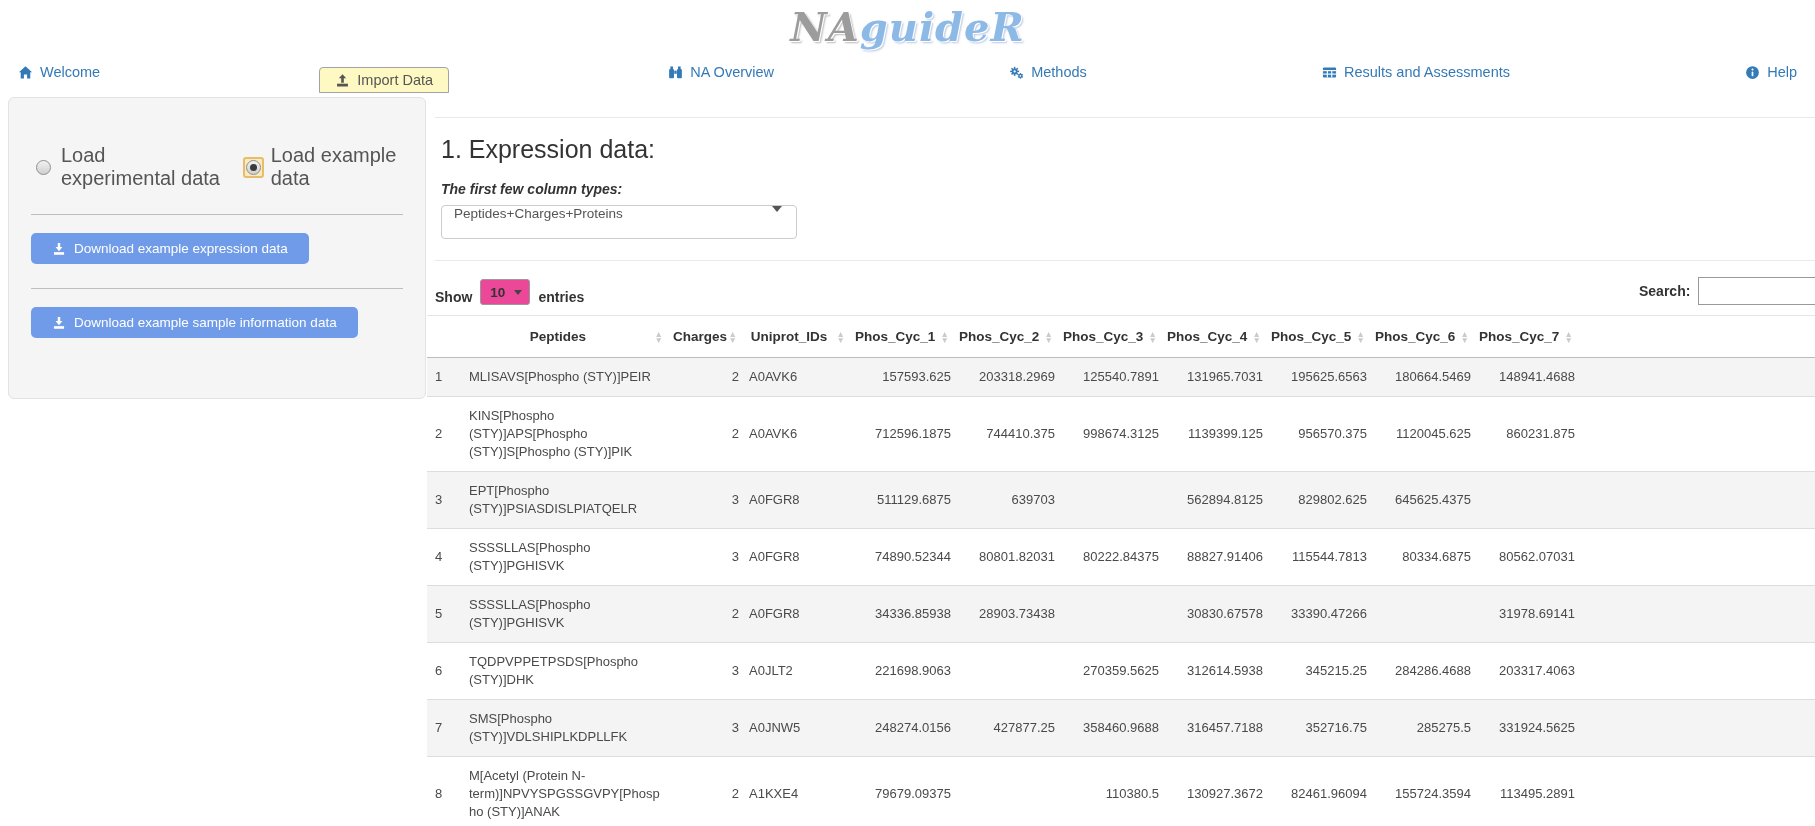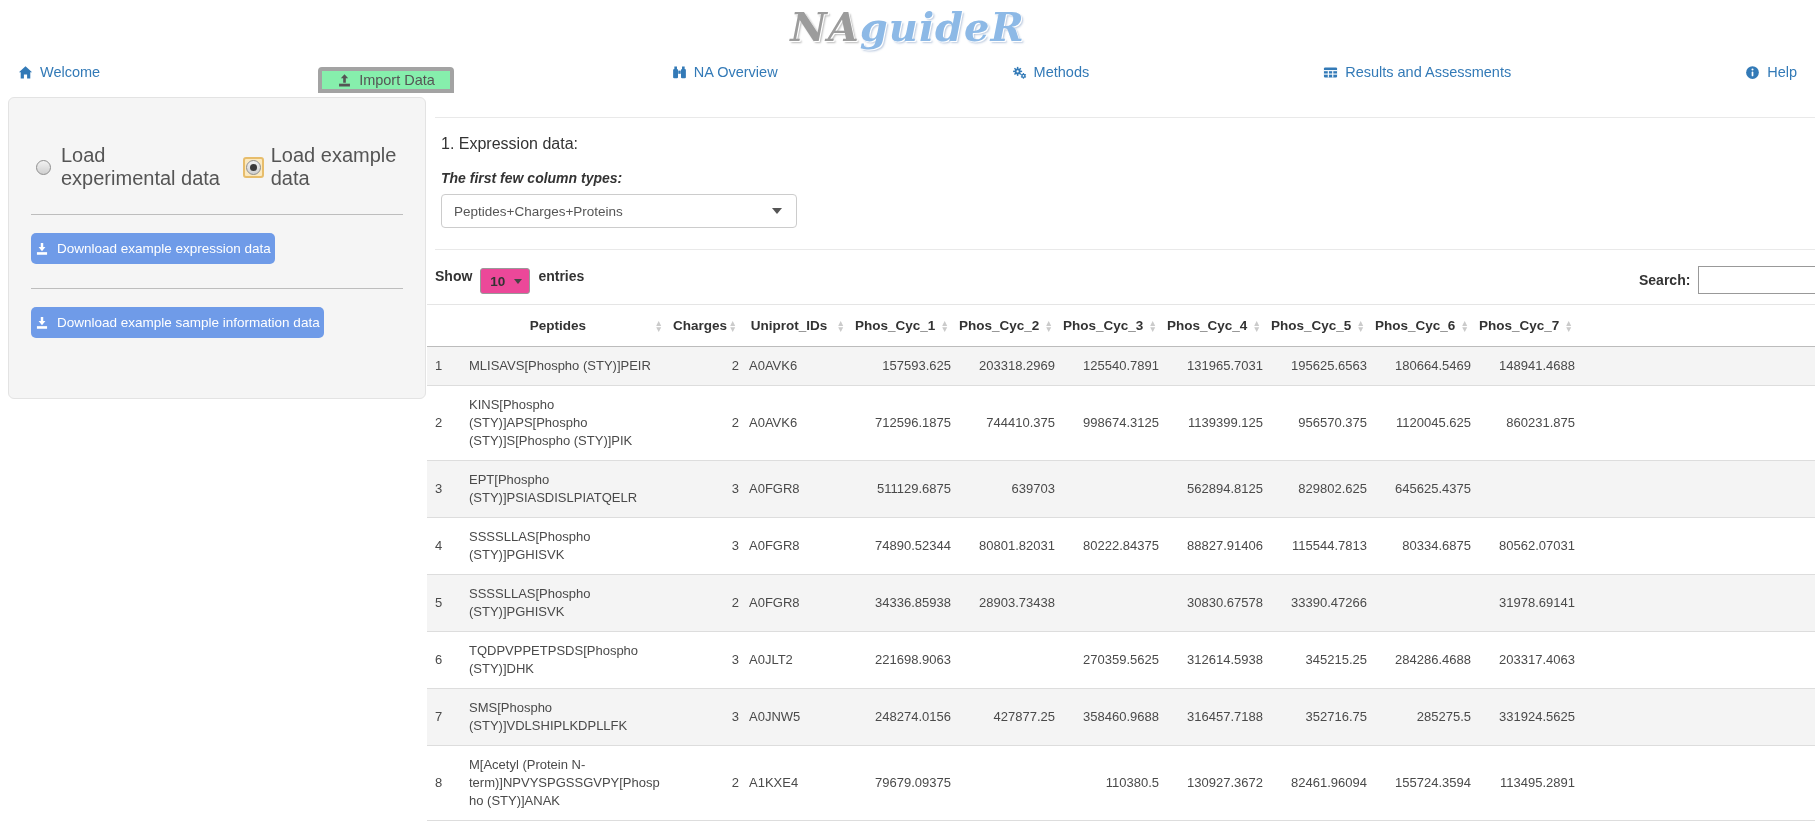--- a/index.html
+++ b/index.html
@@ -11,57 +11,57 @@
   
   .logo { text-align:center; padding-top:5px; font-family:"DejaVu Serif",serif;
           font-style:italic; font-weight:bold; font-size:40px; letter-spacing:1px; line-height:1.1; }
   .logo .p1 { color:#9c9c9c; text-shadow:1px 1px 0 #fff, 2px 2px 2px rgba(0,0,0,.28); }
   .logo .p2 { color:#8db9e6; text-shadow:1px 1px 0 #fff, 2px 2px 2px rgba(60,100,160,.35); }
   
   .nav { display:flex; justify-content:space-between; align-items:stretch; margin-top:2px; height:42px; }
   .nav-item { display:flex; align-items:center; gap:7px; padding:0 15px; margin:0 2px;
               color:#337ab7; font-size:14.5px; cursor:pointer; border:1px solid transparent; }
   .nav-item svg { width:15px; height:15px; fill:currentColor; flex:none; }
-  .nav-item.active { color:#555; background:#86efac; border:4px solid #a3a3a3; border-radius:4px 4px 0 0;margin-top:16px; }
+  .nav-item.active { color:#555; background:#fef9c3; border:1px solid #a3a3a3; border-radius:4px 4px 0 0;margin-top:16px; }
   
   .sidebar { position:absolute; left:8px; top:97px; width:418px; height:302px;
              background:#f5f5f5; border:1px solid #e3e3e3; border-radius:6px; padding:18px 22px; }
   .sidebar-title { display:flex; align-items:center; gap:10px; margin:16px 0 0 2px;
                    font-size:22px; font-weight:400; color:#333; }
   .q-icon { width:22px; height:22px; border-radius:50%; background:#1f1f1f; color:#fff;
             font-weight:bold; font-size:15px; display:inline-flex; align-items:center;
             justify-content:center; cursor:pointer; flex:none; }
   .radio-row { margin:28px 0 0 2px; display:flex; align-items:center; gap:18px; }
   .radio-opt { display:flex; align-items:center; gap:7px; font-size:20px; color:#555; cursor:pointer; }
   .rc-wrap { display:inline-flex; padding:1px; border:2px solid transparent; border-radius:3px; }
   .rc-wrap.focused { border-color:#e7bd6b; background:#fbe9c0; }
   .rc { width:15px; height:15px; border-radius:50%; border:1px solid #8f8f8f;
         background:linear-gradient(#f2f2f2,#cfcfcf); position:relative; flex:none; }
   .rc.checked::after { content:""; position:absolute; left:3px; top:3px; right:3px; bottom:3px;
         border-radius:50%; background:#3a3a3a; }
   .sidebar hr { border:none; border-top:1px solid #bdbdbd; margin:24px 0 0; }
   .dl-btn { margin-top:18px; display:inline-flex; align-items:center; gap:8px;
             background:#6f9be8; color:#fff; font-size:13.5px; border:none; border-radius:5px;
-            padding:8px 4px; cursor:pointer; font-family:inherit; }
+            padding:8px 21px; cursor:pointer; font-family:inherit; }
   .dl-btn svg { width:14px; height:14px; fill:#fff; flex:none; }
   
   .main { position:absolute; left:427px; top:95px; width:1388px; }
   .main hr.rule { border:none; border-top:1px solid #e9e9e9; margin:0 0 0 8px; }
   .rule1 { margin-top:22px !important; }
   .rule2 { margin-top:21px !important; }
-  .section-title { font-size:16px; font-weight:400; color:#333; margin:17px 0 0 14px; }
+  .section-title { font-size:25px; font-weight:400; color:#333; margin:17px 0 0 14px; }
   .col-label { font-size:14px; font-weight:bold; color:#333; margin:17px 0 0 14px;font-style:italic; }
   .select-box { position:relative; margin:8px 0 0 14px; width:356px; height:34px;
                 border:1px solid #ccc; border-radius:4px; background:#fff; display:flex;
-                align-items:center; padding:0 26px 0 12px; font-size:13.5px; color:#555; cursor:pointer; }
+                padding:0 26px 0 12px; font-size:13.5px; color:#555; cursor:pointer; }
   .select-caret { position:absolute; right:14px; width:0; height:0;
                   border-left:5px solid transparent; border-right:5px solid transparent;
                   border-top:6px solid #555; }
   .dt-controls { position:relative; margin-top:16px; height:36px; }
-  .dt-length { position:absolute; left:8px; top:2px; display:flex; align-items:flex-start; gap:8px;
+  .dt-length { position:absolute; left:8px; top:2px; display:flex; align-items:flex-end; gap:8px;
                font-size:14px; font-weight:bold; color:#333; }
   .len-select { position:relative; border:1px solid #999; border-radius:3px; height:26px;
                 display:flex; align-items:center; padding:0 24px 0 9px; font-weight:bold;
                 font-size:13.5px; color:#333; background:#ec4899; cursor:pointer; }
   .len-caret { position:absolute; right:7px; width:0; height:0;
                border-left:4px solid transparent; border-right:4px solid transparent;
                border-top:5px solid #444; }
   .dt-search { position:absolute; left:1212px; top:0; display:flex; align-items:center; gap:8px;
                font-size:14px; font-weight:bold; color:#333; }
   .dt-search input { width:260px; height:28px; border:1px solid #999; background:#fff;

